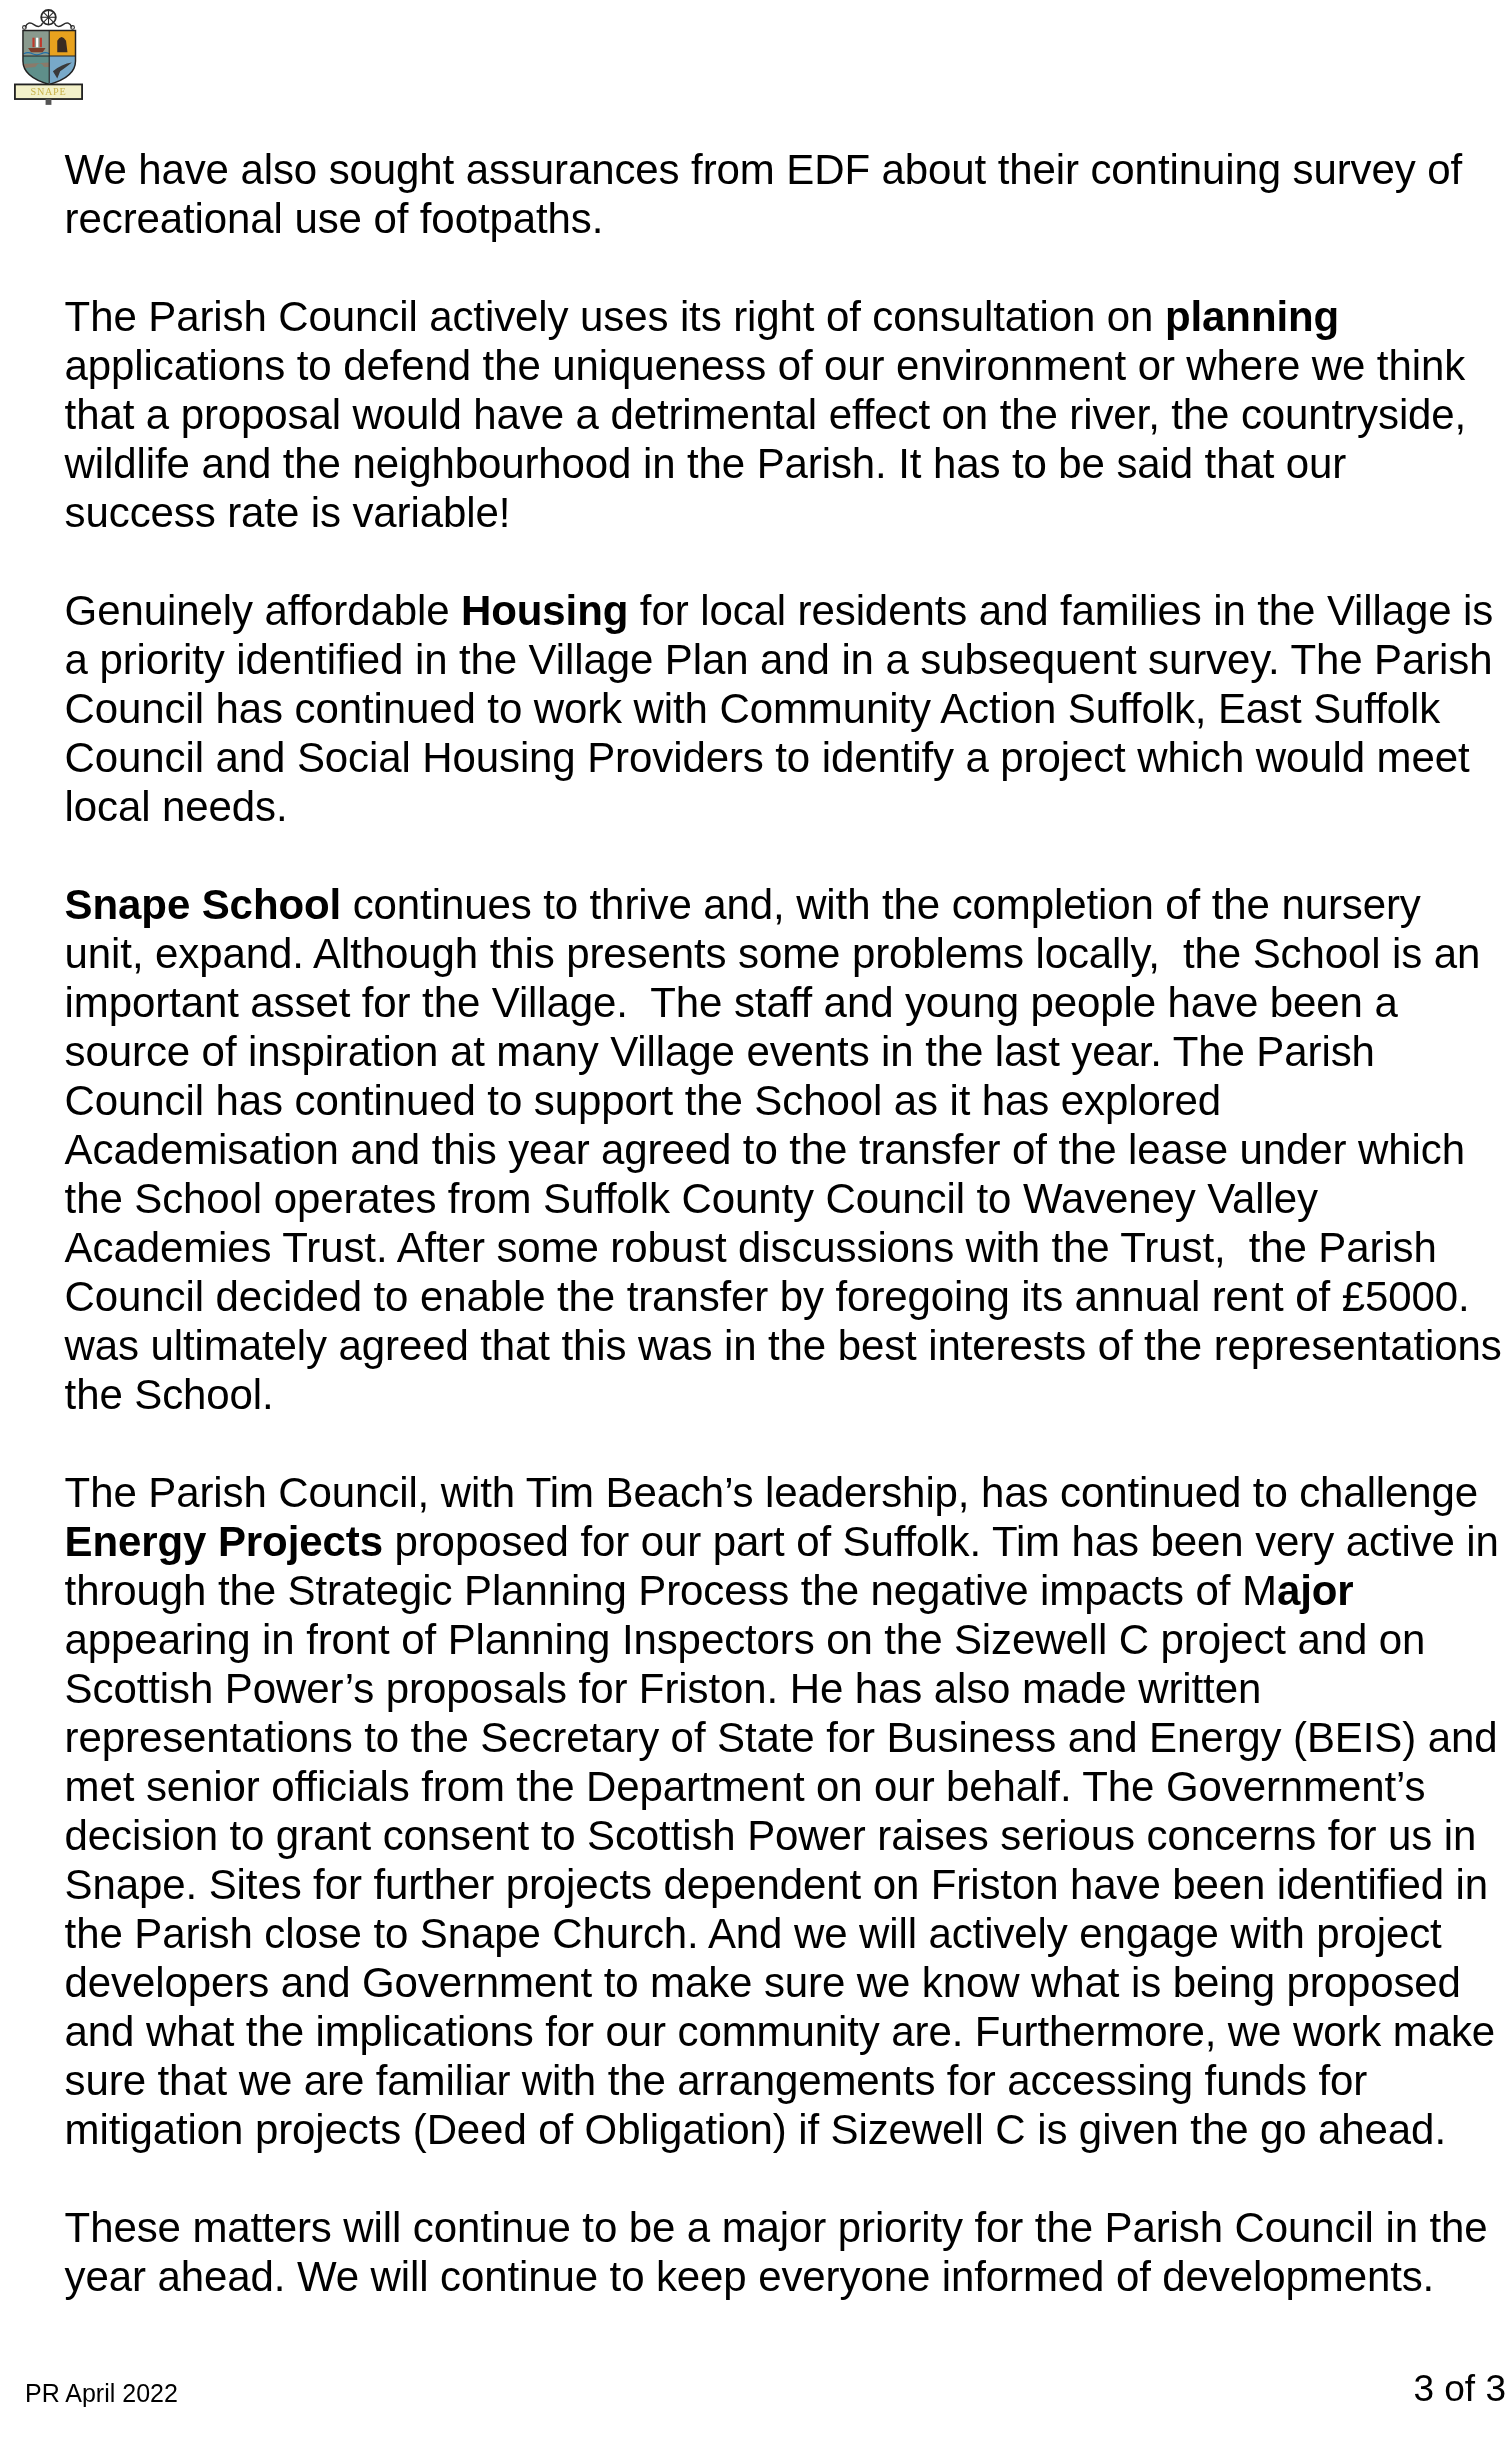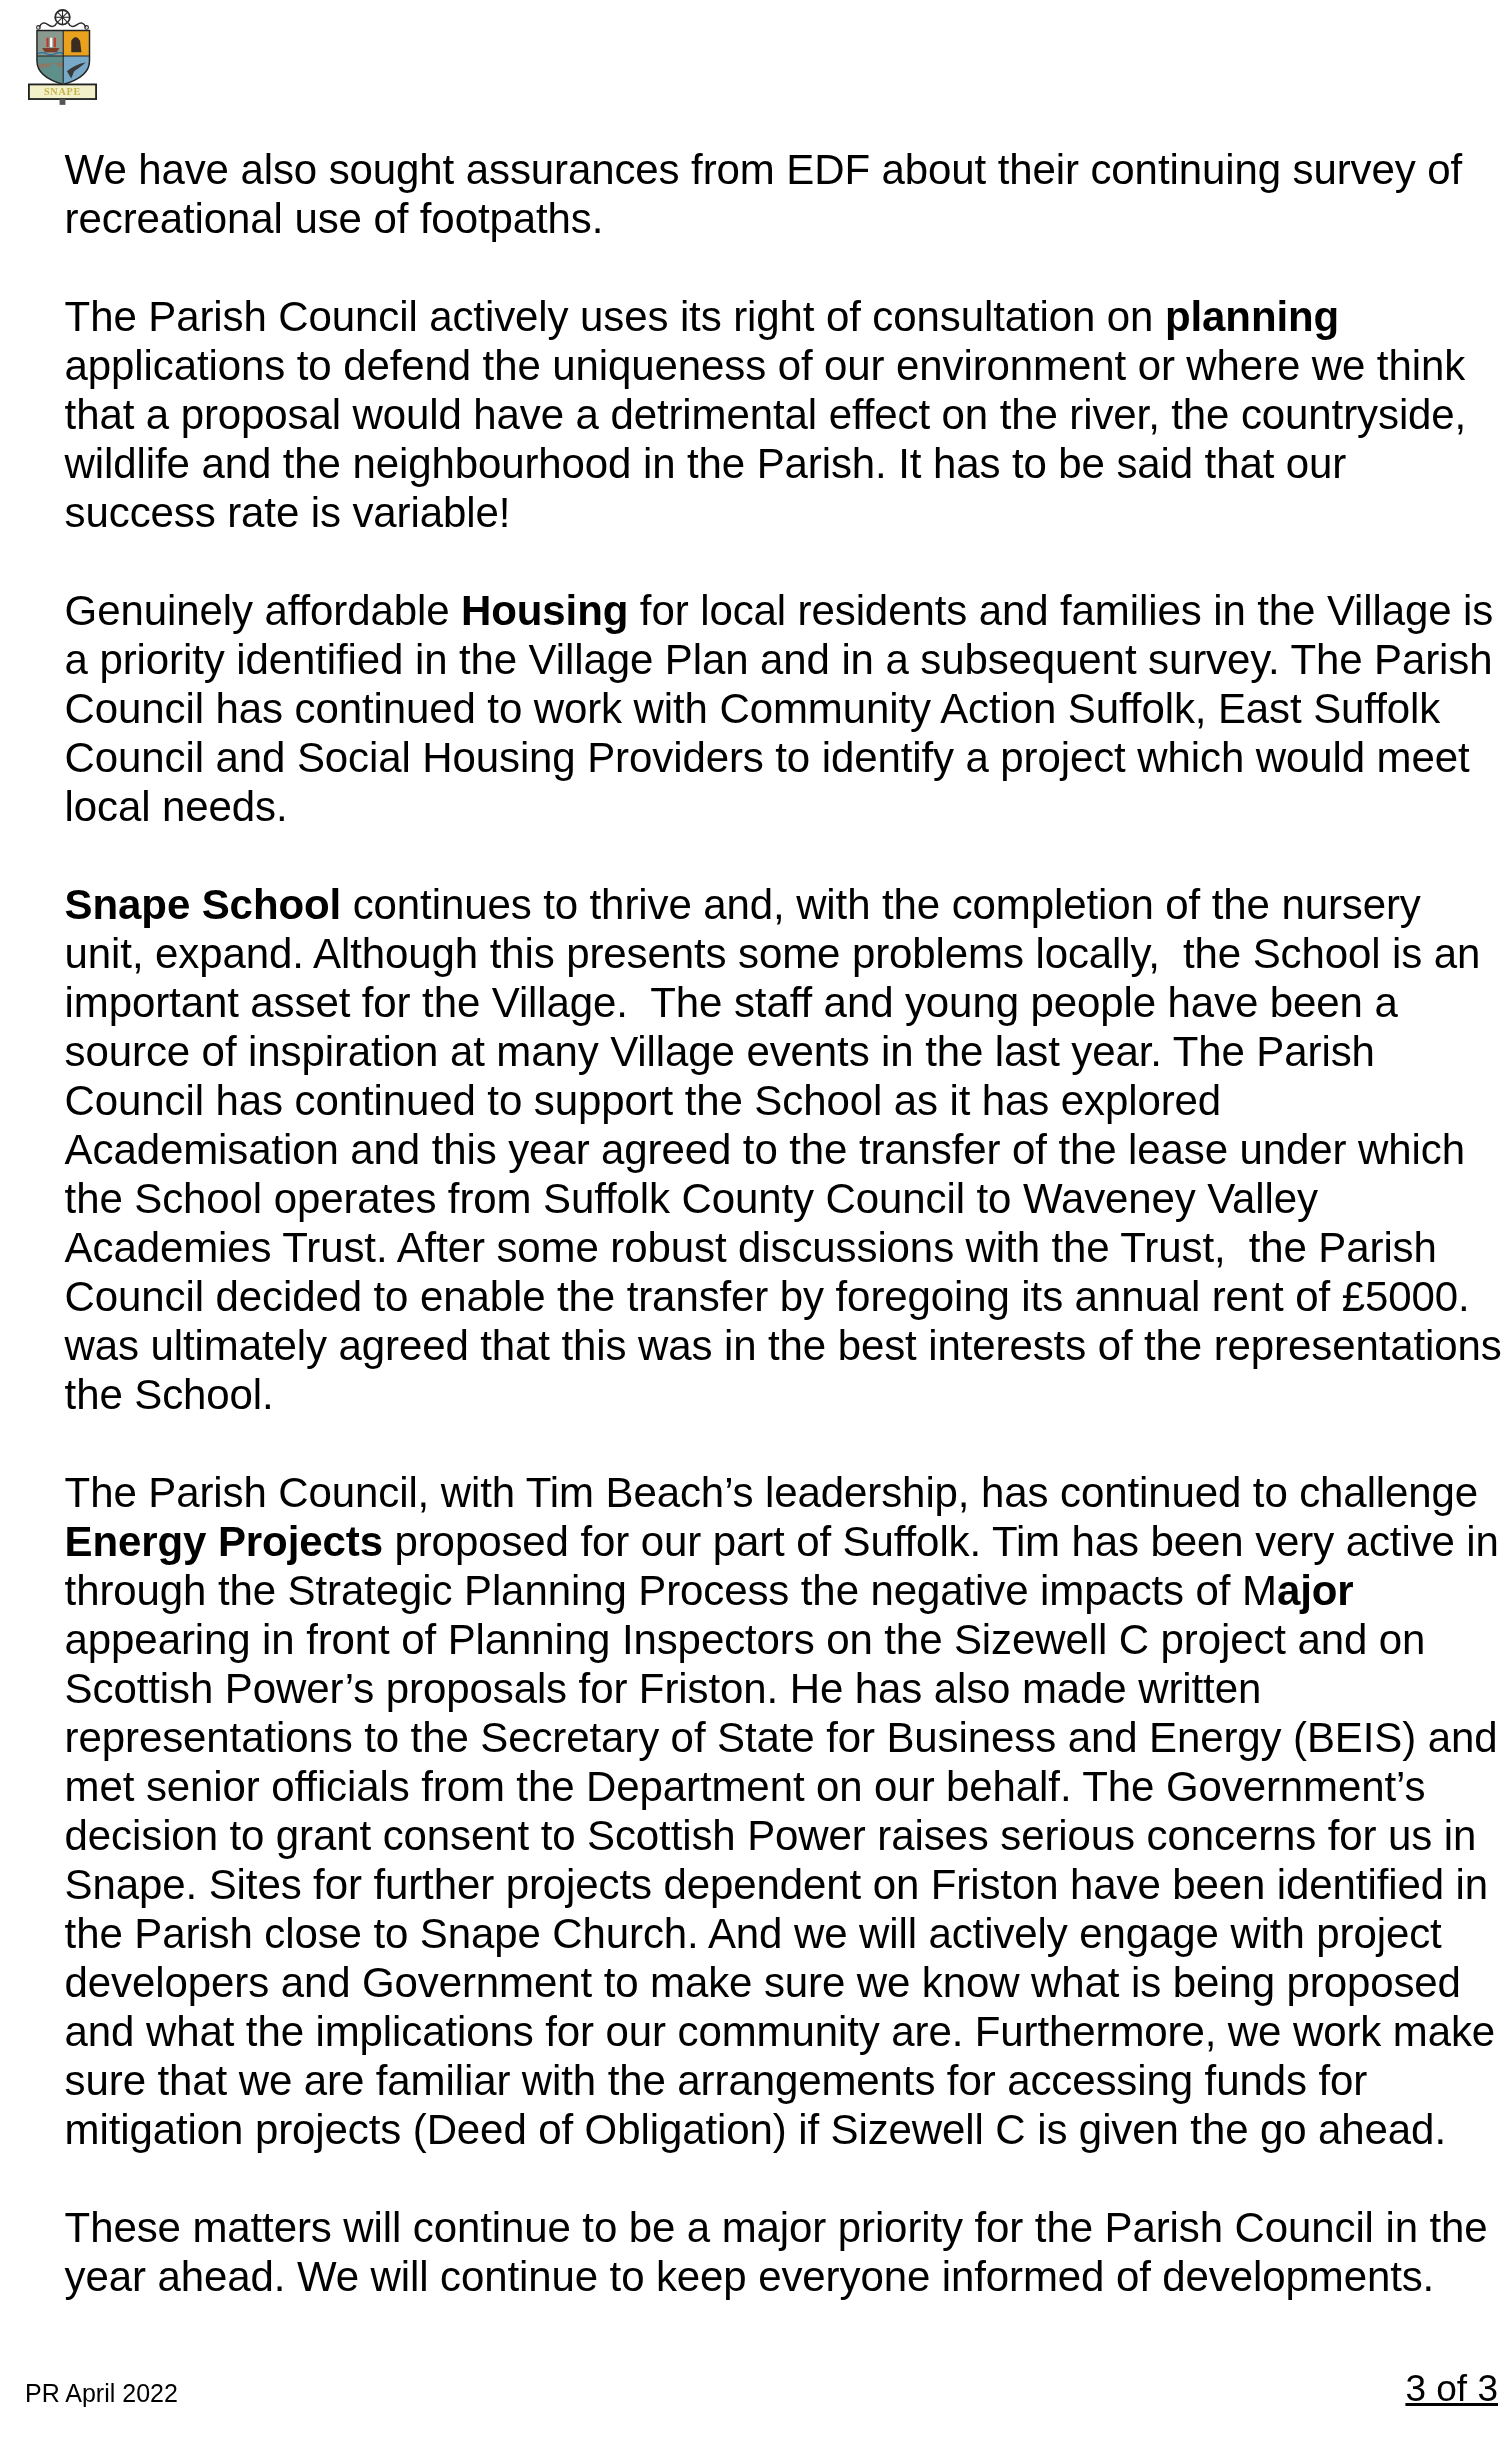--- a/index.html
+++ b/index.html
@@ -1,24 +1,24 @@
 <!DOCTYPE html>
 <html style="font-size:11.7px"><head>
 <meta charset="utf-8">
 <style>
   html, body { margin: 0; padding: 0; background: #ffffff; }
   body { width: 1506px; height: 2438px; position: relative; overflow: hidden;
          font-family: "Liberation Sans", sans-serif; color: #000000; }
-  .logo { position: absolute; left: 26px; top: 4.4px; width: 73px; height: 101px; font-weight: bold; }
+  .logo { position: absolute; left: 12px; top: 4.4px; width: 73px; height: 101px; }
   .body-text { position: absolute; left: 25.6px; top: 145px; width: 1469px; margin-left: 39px; }
   .line { height: 49px; line-height: 49px; font-size: 42px; white-space: pre; letter-spacing: -0.1px; }
   .line.blank { height: 49px; }
   .b { font-weight: bold; }
   .footer-left { position: absolute; left: 25px; top: 2379px; font-size: 25px; line-height: 29px; white-space: pre; }
-  .footer-right { position: absolute; right: 8px; top: 2368px; font-size: 37px; line-height: 41px; white-space: pre; text-decoration: underline; }
+  .footer-right { position: absolute; right: 0; top: 2368px; font-size: 37px; line-height: 41px; white-space: pre; }
 </style>
 </head>
 <body>
 
 <div class="logo">
   <svg width="73" height="101" viewBox="0 0 100 138">
 
     <circle cx="50" cy="18" r="10" fill="none" stroke="#2a2a2a" stroke-width="2.5"></circle>
     <g stroke="#2a2a2a" stroke-width="1.5">
       <line x1="40" y1="18" x2="60" y2="18"></line>

